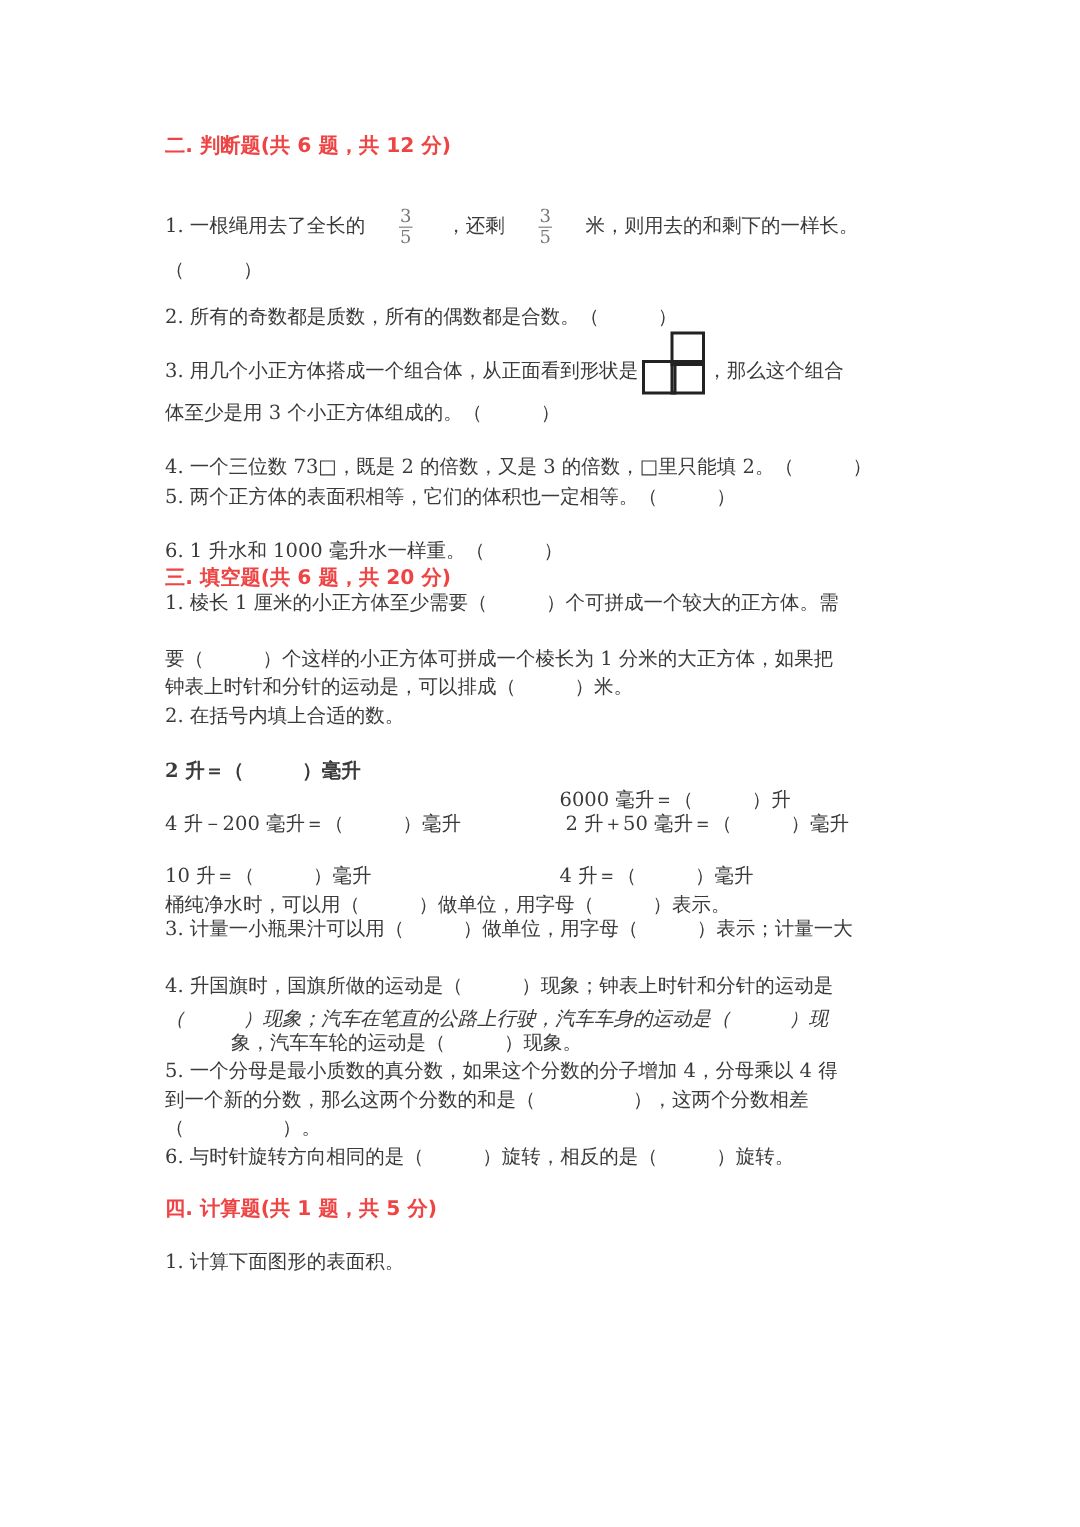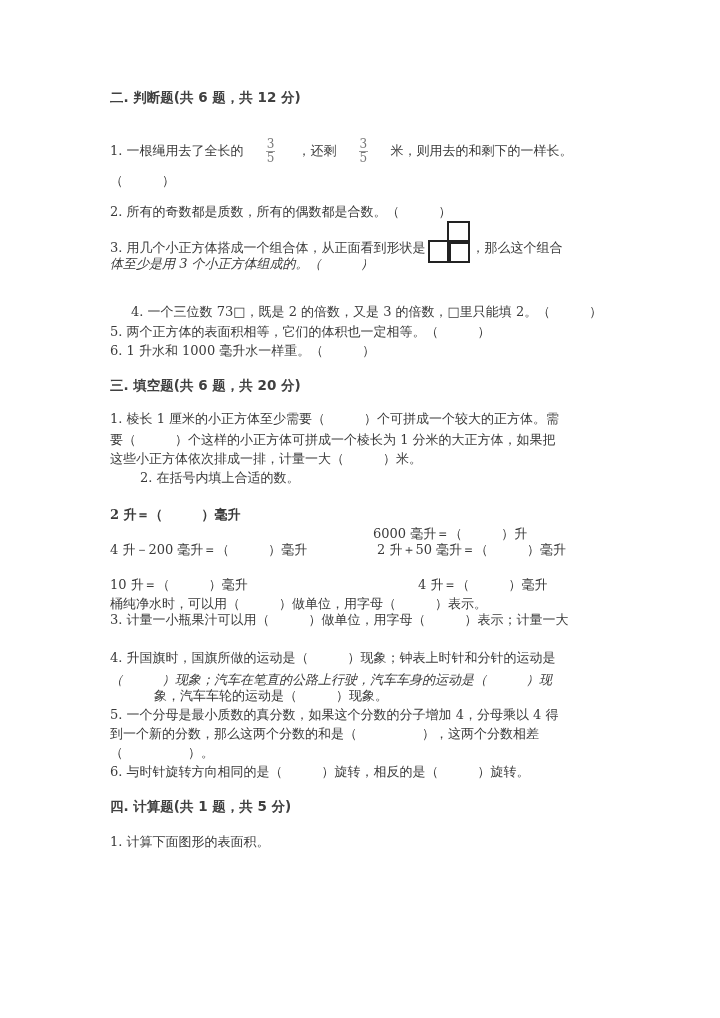--- a/index.html
+++ b/index.html
@@ -2,21 +2,21 @@
 <html><head>
   <meta charset="utf-8">
   <style>
     html, body { margin: 0; padding: 0; background: #ffffff; }
     body {
       width: 720px; height: 1018px; position: relative; overflow: hidden;
       font-family: "DejaVu Serif", "Liberation Serif", serif;
       color: #333333;
     }
     .line { position: absolute; left: 110px; font-size: 13px; line-height: 16px; white-space: nowrap; color: #3a3a3a; }
-    .heading { font-family: "DejaVu Sans", "Liberation Sans", sans-serif; font-weight: bold; font-size: 13.5px; color: #404040; }
+    .heading { font-family: "DejaVu Sans", "Liberation Sans", sans-serif; font-weight: bold; font-size: 13.5px; color: #ef4444; }
     .frac { display: inline-block; vertical-align: middle; text-align: center; font-size: 12px; line-height: 13px; color: #777; margin: 0 18px; }
     .frac .num { display: block; border-bottom: 1px solid #999; padding: 0 1px; }
     .frac .den { display: block; }
     .shape { display: inline-block; position: relative; width: 40px; height: 40px; vertical-align: middle; margin: 0 2px; }
     .shape .sq { position: absolute; width: 19px; height: 19px; border: 2px solid #222; box-sizing: content-box; }
   </style>
 </head>
 <body>
 
 <div class="line heading" style="top:89px;">二. 判断题(共 6 题，共 12 分)</div>
@@ -32,39 +32,39 @@
 
 <div class="line" style="top:204px;">2. 所有的奇数都是质数，所有的偶数都是合数。（　　　）</div>
 
 <div class="line" style="top:235px;">
   <span>3. 用几个小正方体搭成一个组合体，从正面看到形状是</span><span class="shape" style="width:42px;height:40px;margin-top:-14px;">
     <span class="sq" style="left:19px;top:0;"></span>
     <span class="sq" style="left:0;top:19px;"></span>
     <span class="sq" style="left:19px;top:19px;"></span>
   </span><span>，那么这个组合</span>
 </div>
-<div class="line" style="top:256px;font-style:italic;">体至少是用 3 个小正方体组成的。（　　　）</div>
+<div class="line" style="top:268px;">体至少是用 3 个小正方体组成的。（　　　）</div>
 
-<div class="line" style="top:304px;margin-left:21px;">4. 一个三位数 73□，既是 2 的倍数，又是 3 的倍数，□里只能填 2。（　　　）</div>
+<div class="line" style="top:304px;">4. 一个三位数 73□，既是 2 的倍数，又是 3 的倍数，□里只能填 2。（　　　）</div>
 <div class="line" style="top:324px;">5. 两个正方体的表面积相等，它们的体积也一定相等。（　　　）</div>
-<div class="line" style="top:343px;">6. 1 升水和 1000 毫升水一样重。（　　　）</div>
+<div class="line" style="top:360px;">6. 1 升水和 1000 毫升水一样重。（　　　）</div>
 
 <div class="line heading" style="top:377px;">三. 填空题(共 6 题，共 20 分)</div>
 
-<div class="line" style="top:411px;text-align:right;">1. 棱长 1 厘米的小正方体至少需要（　　　）个可拼成一个较大的正方体。需</div>
+<div class="line" style="top:395px;text-align:right;">1. 棱长 1 厘米的小正方体至少需要（　　　）个可拼成一个较大的正方体。需</div>
 <div class="line" style="top:432px;">要（　　　）个这样的小正方体可拼成一个棱长为 1 分米的大正方体，如果把</div>
-<div class="line" style="top:451px;">这些小正方体依次排成一排，计量一大（　　　）米。</div>
-<div class="line" style="top:470px;margin-left:30px;">2. 在括号内填上合适的数。</div>
+<div class="line" style="top:451px;">钟表上时针和分针的运动是，可以排成（　　　）米。</div>
+<div class="line" style="top:470px;">2. 在括号内填上合适的数。</div>
 
 <div class="line" style="top:507px;font-weight:bold;">2 升＝（　　　）毫升</div>
 <div class="line" style="top:526px;left:373px;">6000 毫升＝（　　　）升</div>
 <div class="line" style="top:542px;">4 升－200 毫升＝（　　　）毫升</div>
 <div class="line" style="top:542px;left:377px;text-align:center;">2 升＋50 毫升＝（　　　）毫升</div>
 <div class="line" style="top:577px;text-align:right;">10 升＝（　　　）毫升</div>
-<div class="line" style="top:577px;left:373px;margin-left:45px;">4 升＝（　　　）毫升</div>
+<div class="line" style="top:577px;left:373px;">4 升＝（　　　）毫升</div>
 
 <div class="line" style="top:612px;">3. 计量一小瓶果汁可以用（　　　）做单位，用字母（　　　）表示；计量一大</div>
 <div class="line" style="top:596px;">桶纯净水时，可以用（　　　）做单位，用字母（　　　）表示。</div>
 <div class="line" style="top:650px;">4. 升国旗时，国旗所做的运动是（　　　）现象；钟表上时针和分针的运动是</div>
 <div class="line" style="top:672px;font-style:italic;">（　　　）现象；汽车在笔直的公路上行驶，汽车车身的运动是（　　　）现</div>
 <div class="line" style="top:688px;margin-left:44px;">象，汽车车轮的运动是（　　　）现象。</div>
 <div class="line" style="top:707px;">5. 一个分母是最小质数的真分数，如果这个分数的分子增加 4，分母乘以 4 得</div>
 <div class="line" style="top:726px;">到一个新的分数，那么这两个分数的和是（　　　　　），这两个分数相差</div>
 <div class="line" style="top:745px;">（　　　　　）。</div>
 <div class="line" style="top:764px;">6. 与时针旋转方向相同的是（　　　）旋转，相反的是（　　　）旋转。</div>

